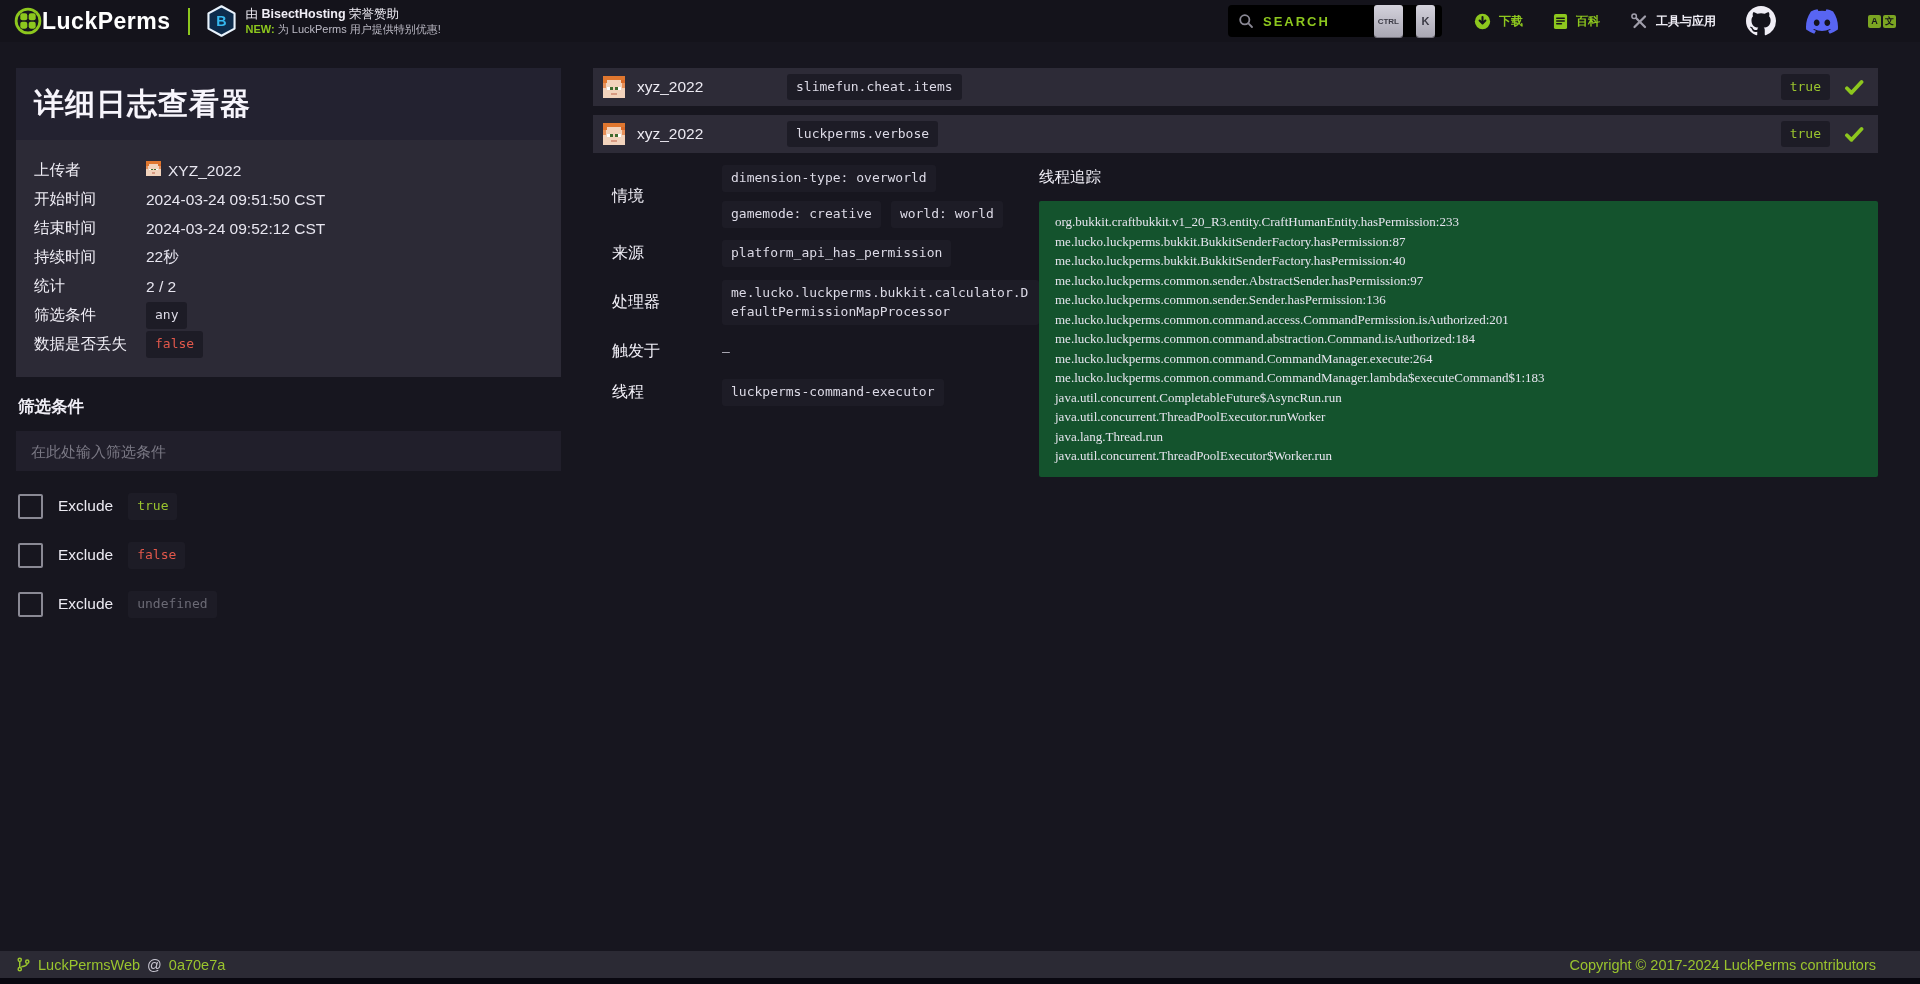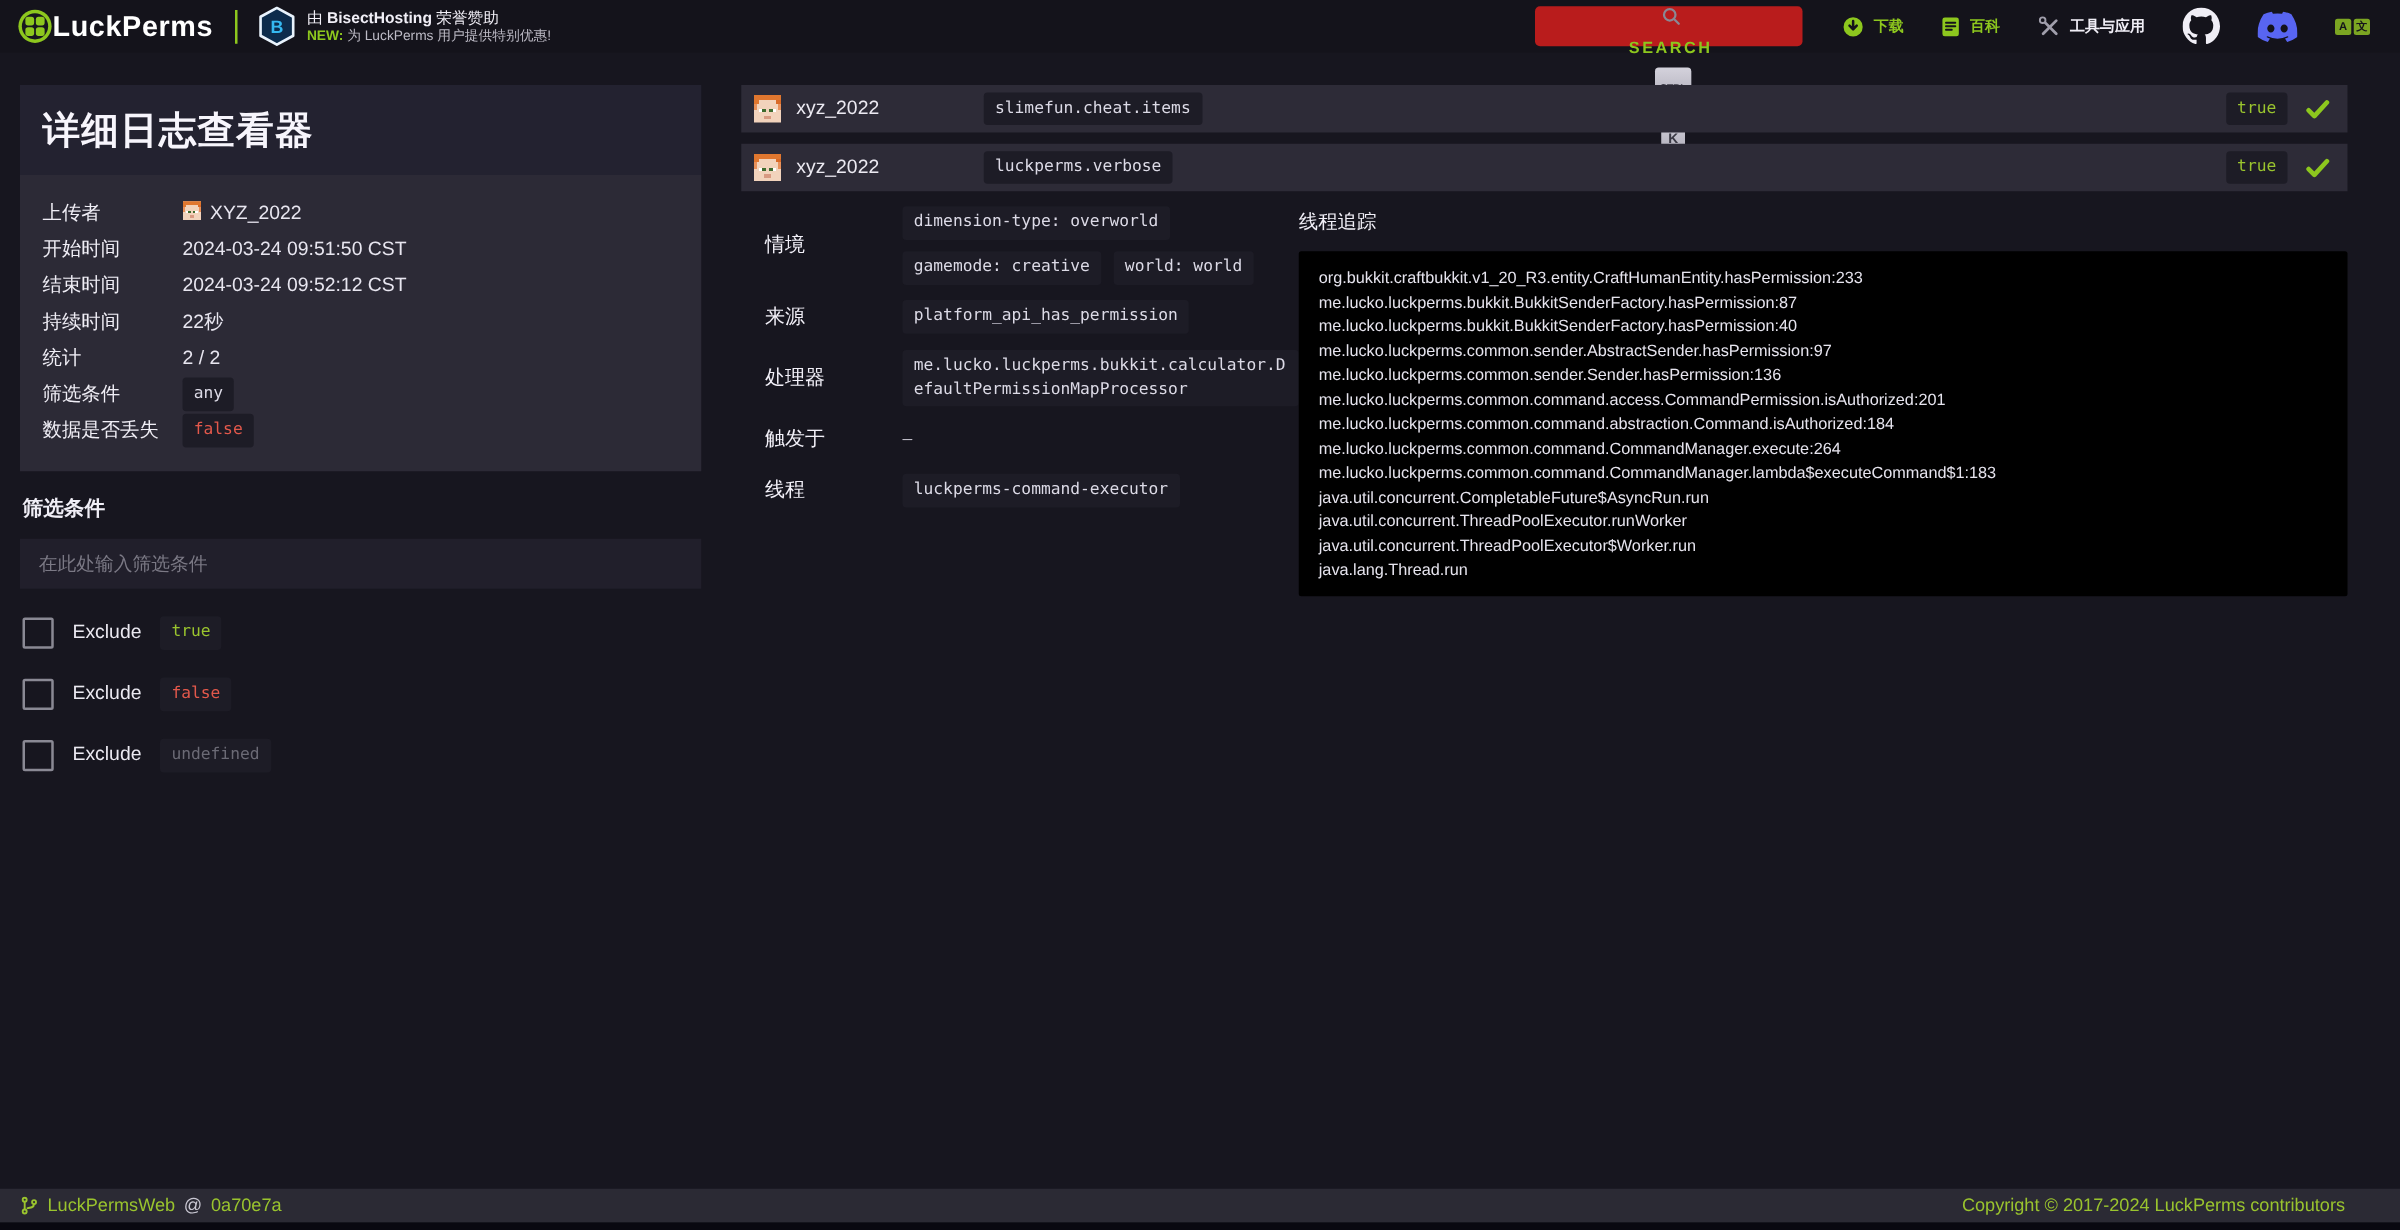--- a/index.html
+++ b/index.html
@@ -23,26 +23,25 @@
   .brand-name { font-size: 23px; font-weight: bold; color: #ffffff; letter-spacing: .5px; }
   .nav-divider { width: 2px; height: 27px; background: #8dc71e; margin: 0 17px; }
   .sponsor { display: flex; align-items: center; gap: 10px; cursor: pointer; }
   .sponsor-text { display: flex; flex-direction: column; line-height: 1.3; }
   .sponsor-line1 { font-size: 12.5px; color: #f0eef6; }
   .sponsor-line2 { font-size: 11px; color: #bdbbc6; }
   .tag-new { color: #8dc71e; font-weight: bold; }
   .nav-spacer { flex: 1; }
   .search-box {
     width: 214px; height: 32px;
-    background: #b91c1c;
+    background: #000000;
     border-radius: 4px;
     display: flex; align-items: center;
     padding: 0 7px 0 10px; gap: 9px;
     cursor: pointer;
-    flex-direction: column;
   }
   .search-label { color: #8dc71e; font-weight: bold; font-size: 13px; letter-spacing: 2px; flex: 1; }
   .keycap {
     background: linear-gradient(#d4d2dc, #a9a7b3);
     color: #3b3a45;
     border-radius: 3px;
     font-weight: bold;
     display: inline-flex; align-items: center; justify-content: center;
     height: 17px; min-width: 19px; padding: 16px 4px;
     font-size: 11px;
@@ -110,22 +109,22 @@
   .detail-left { width: 427px; flex: none; }
   .detail-row { display: flex; align-items: center; margin-bottom: 11px; min-height: 30px; }
   .detail-label { width: 110px; flex: none; font-size: 16px; color: #f2f0f8; }
   .detail-badges { display: flex; flex-wrap: wrap; gap: 9px 10px; max-width: 317px; }
   .detail-badges .code-badge { word-break: break-all; }
   .detail-dash { color: #bdbbc6; font-family: "DejaVu Sans Mono", monospace; font-size: 13px; }
 
   .trace { flex: 1; min-width: 0; }
   .trace-heading { font-size: 15.5px; color: #f2f0f8; margin: 2px 0 13px; }
   .trace-box {
-    background: #000000; padding: 11px 16px;
-    font-family: Liberation Sans, sans-serif;
+    background: #14532d; padding: 11px 16px;
+    font-family: Liberation Serif, serif;
     font-size: 13px; line-height: 19.5px; color: #e6e4ee;
     border-radius: 2px;
   }
 
   
   .footer {
     height: 27px; background: #2b2a34;
     display: flex; align-items: center; justify-content: space-between;
     padding: 0 44px 0 16px;
     font-size: 14.5px; color: #9ac42e;
@@ -423,22 +422,22 @@
           <div>me.lucko.luckperms.bukkit.BukkitSenderFactory.hasPermission:87</div>
           <div>me.lucko.luckperms.bukkit.BukkitSenderFactory.hasPermission:40</div>
           <div>me.lucko.luckperms.common.sender.AbstractSender.hasPermission:97</div>
           <div>me.lucko.luckperms.common.sender.Sender.hasPermission:136</div>
           <div>me.lucko.luckperms.common.command.access.CommandPermission.isAuthorized:201</div>
           <div>me.lucko.luckperms.common.command.abstraction.Command.isAuthorized:184</div>
           <div>me.lucko.luckperms.common.command.CommandManager.execute:264</div>
           <div>me.lucko.luckperms.common.command.CommandManager.lambda$executeCommand$1:183</div>
           <div>java.util.concurrent.CompletableFuture$AsyncRun.run</div>
           <div>java.util.concurrent.ThreadPoolExecutor.runWorker</div>
+          <div>java.lang.Thread.run</div>
           <div>java.util.concurrent.ThreadPoolExecutor$Worker.run</div>
-          <div>java.lang.Thread.run</div>
         </div>
       </div>
     </div>
   </div>
 </div>
 
 <div class="footer">
   <div class="footer-left">
     <span style="display:flex;">
       <svg width="15" height="15" viewBox="0 0 16 16" fill="none" stroke="#9ac42e" stroke-width="1.6">

